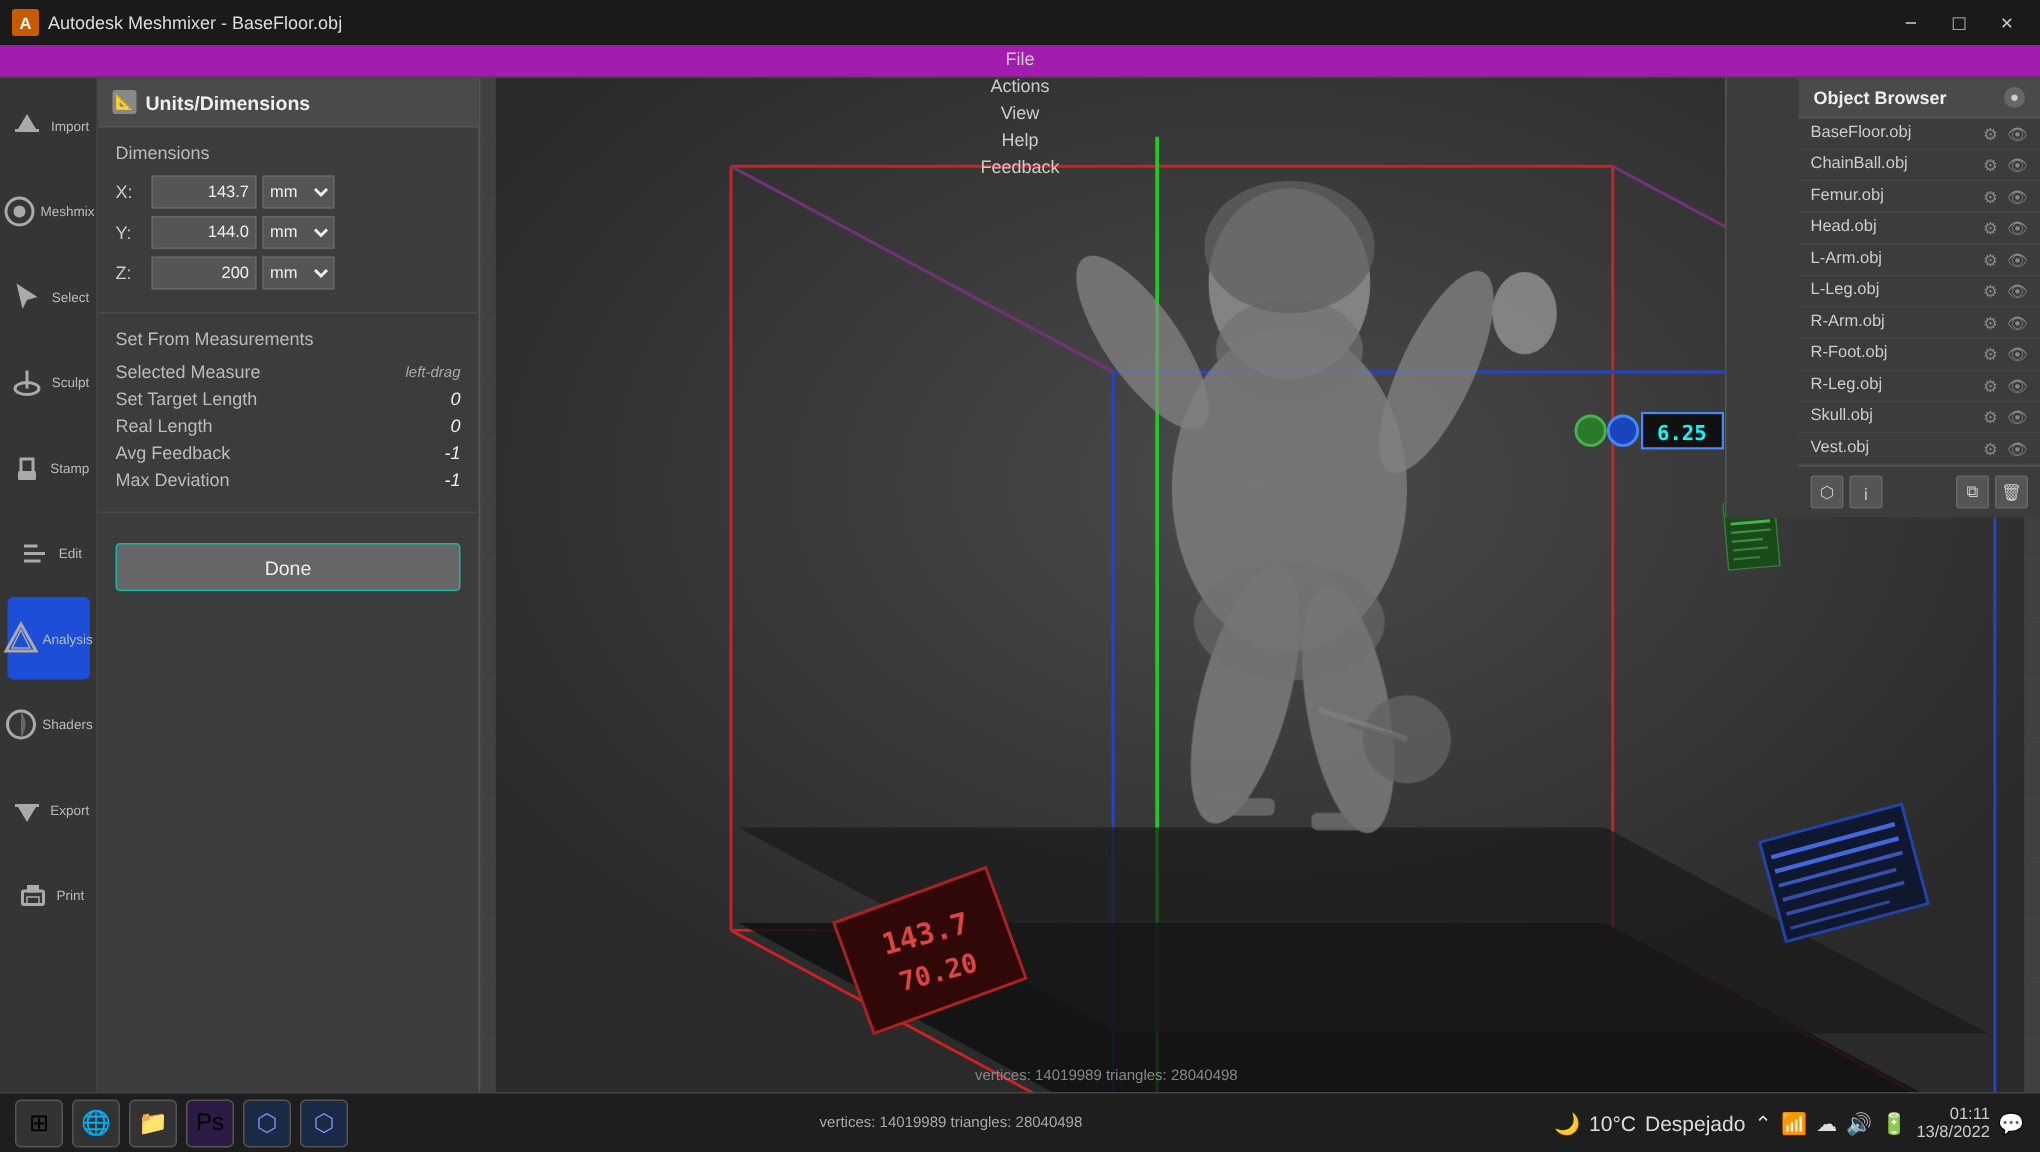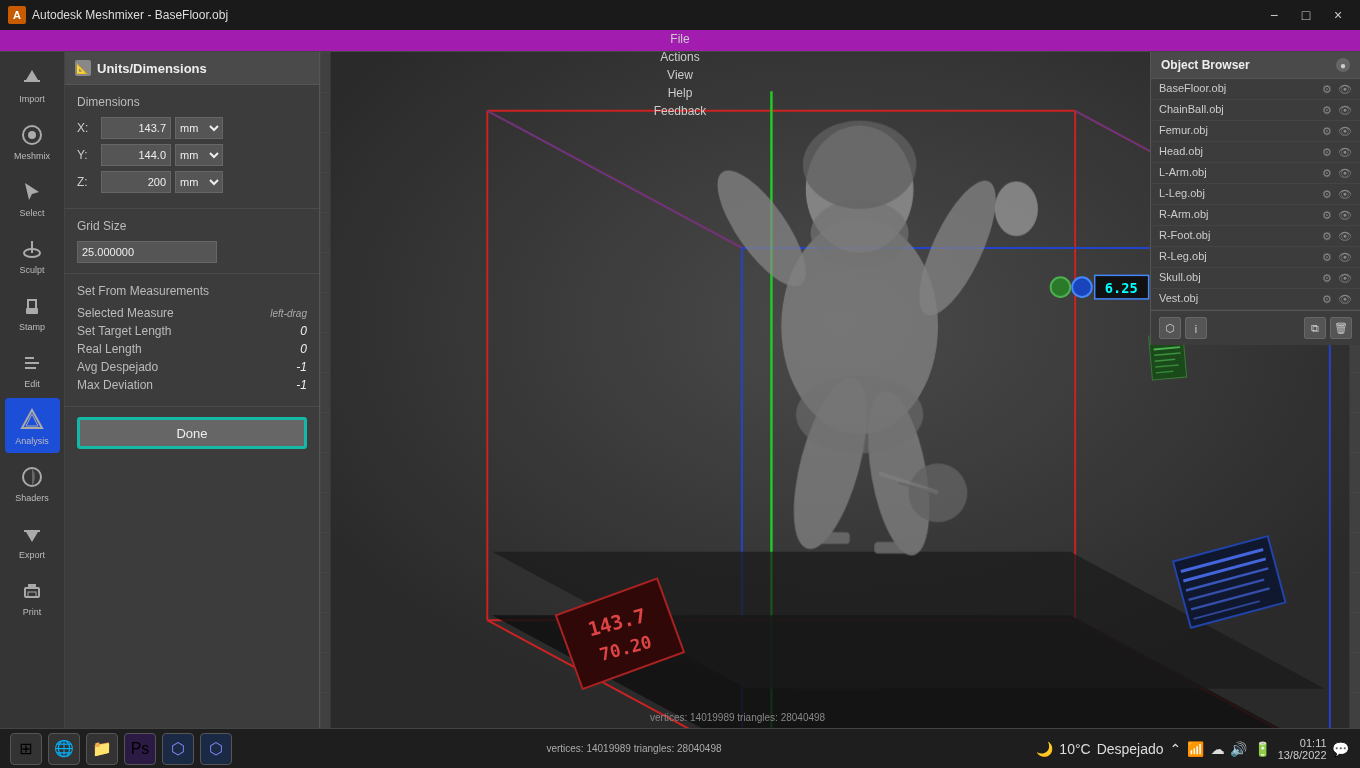--- a/index.html
+++ b/index.html
@@ -88,21 +88,21 @@
       border-right: 1px solid #444;
     }
     .sidebar-btn {
       width: 55px;
       height: 55px;
       background: transparent;
       border: none;
       color: #ccc;
       cursor: pointer;
       display: flex;
-      flex-direction: column;
+      flex-direction: row;
       align-items: center;
       justify-content: center;
       gap: 2px;
       border-radius: 4px;
       font-size: 10px;
     }
     .sidebar-btn.active { background: #1d4ed8; }
     .sidebar-icon {
       width: 28px;
       height: 28px;
@@ -216,24 +216,24 @@
       color: #eee;
       font-style: italic;
     }
     .measurement-val.right-drag {
       font-size: 10px;
       color: #aaa;
     }
 
     .done-btn {
       width: calc(100% - 24px);
-      margin: 10px 12px;
+      margin: 20px 12px;
       height: 32px;
       background: #666;
-      border: 3px solid #14b8a6;
+      border: 1px solid #14b8a6;
       color: #eee;
       font-size: 13px;
       cursor: pointer;
       border-radius: 3px;
     }
 
     
     #viewport {
       position: absolute;
       top: 52px;
@@ -265,20 +265,21 @@
 
     
     #object-browser {
       position: absolute;
       top: 52px;
       right: 0;
       width: 210px;
       background: #3c3c3c;
       border-left: 1px solid #555;
       z-index: 40;
+      padding-left: 48px;
     }
     #ob-header {
       background: #4a4a4a;
       padding: 6px 10px;
       display: flex;
       align-items: center;
       justify-content: space-between;
       border-bottom: 1px solid #555;
     }
     #ob-title {
@@ -550,42 +551,38 @@
     </div>
     <div class="field-row">
       <span class="field-label">Z:</span>
       <input class="field-input" type="text" value="200" style="">
       <select class="field-select">
         <option>mm</option><option>cm</option><option>m</option><option>in</option>
       </select>
     </div>
   </div>
 
-  <div class="panel-section">
-    <div class="section-title">Grid Size</div>
-    <input class="grid-input" type="text" value="25.000000" style="">
-  </div>
 
   <div class="panel-section">
     <div class="section-title">Set From Measurements</div>
 
     <div class="measurement-row">
       <span class="measurement-key">Selected Measure</span>
       <span class="measurement-val right-drag">left-drag</span>
     </div>
     <div class="measurement-row">
       <span class="measurement-key">Set Target Length</span>
       <span class="measurement-val">0</span>
     </div>
     <div class="measurement-row">
       <span class="measurement-key">Real Length</span>
       <span class="measurement-val">0</span>
     </div>
     <div class="measurement-row">
-      <span class="measurement-key">Avg Despejado</span>
+      <span class="measurement-key">Avg Feedback</span>
       <span class="measurement-val">-1</span>
     </div>
     <div class="measurement-row">
       <span class="measurement-key">Max Deviation</span>
       <span class="measurement-val">-1</span>
     </div>
   </div>
 
   <button class="done-btn">Done</button>
 </div>

